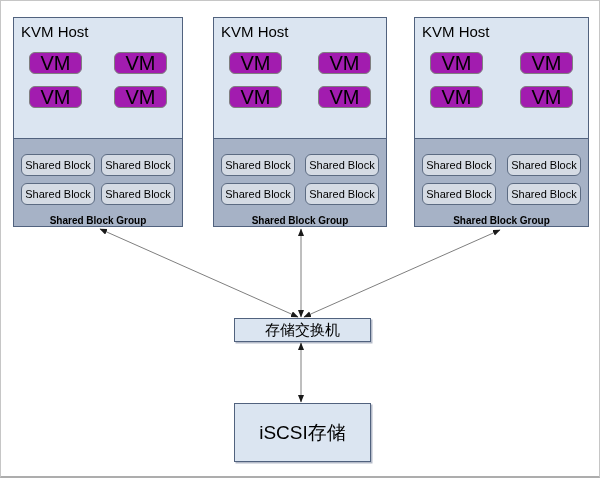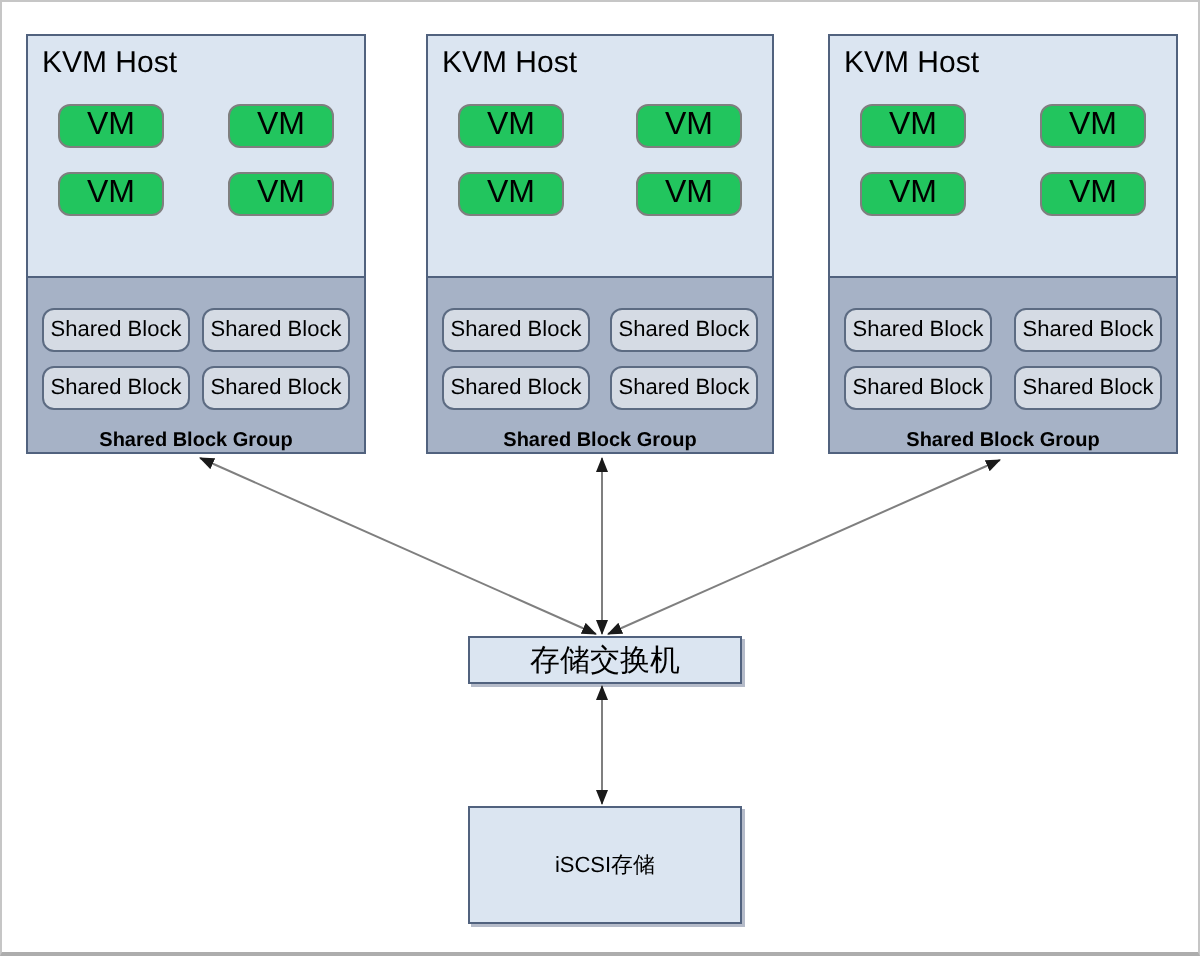--- a/index.html
+++ b/index.html
@@ -16,42 +16,42 @@
   .host-0{left:12px;width:170px;}
   .host-1{left:212px;width:174px;}
   .host-2{left:413px;width:175px;}
   .host-top{height:132px;}
   .host-title{font-size:15px;line-height:17px;margin:5px 0 0 7px;}
   .vm-grid{
     display:grid;grid-template-columns:53px 53px;justify-content:space-between;
     padding:0 15px;margin-top:12px;row-gap:12px;
   }
   .vm{
-    height:22px;background:#22c55e;border:1px solid #7f7f7f;border-radius:6px;
-    display:flex;align-items:center;justify-content:center;font-size:16px;box-sizing:border-box;
+    height:22px;background:#a21caf;border:1px solid #7f7f7f;border-radius:6px;
+    display:flex;align-items:center;justify-content:center;font-size:20px;box-sizing:border-box;
   }
   .host-bottom{flex:1;background:#a6b2c6;border-top:1px solid #51627e;}
   .sb-grid{
     display:grid;grid-template-columns:74px 74px;justify-content:space-between;
     padding:0 7px;margin-top:15px;row-gap:7px;
   }
   .sb{
     height:22px;background:#d5dbe4;border:1px solid #5c6b82;border-radius:6px;
     display:flex;align-items:center;justify-content:center;font-size:11px;box-sizing:border-box;
     white-space:nowrap;
     text-align:right;
   }
   .sb-group-label{text-align:center;font-weight:bold;font-size:10px;margin-top:10px;}
   .node{
     position:absolute;box-sizing:border-box;background:#dbe5f1;border:1.5px solid #51627e;
     display:flex;align-items:center;justify-content:center;
     box-shadow:1.5px 1.5px 0 rgba(90,105,135,.45);
   }
   .switch-node{left:233px;top:317px;width:137px;height:24px;font-size:15px;}
-  .storage-node{left:233px;top:402px;width:137px;height:59px;font-size:11px;}
+  .storage-node{left:233px;top:402px;width:137px;height:59px;font-size:19px;}
   svg.arrows{position:absolute;left:0;top:0;width:600px;height:478px;pointer-events:none;}
 </style>
 </head>
 <body>
 
 <div class="canvas">
 
   <div class="host host-0">
     <div class="host-top">
       <div class="host-title">KVM Host</div>

